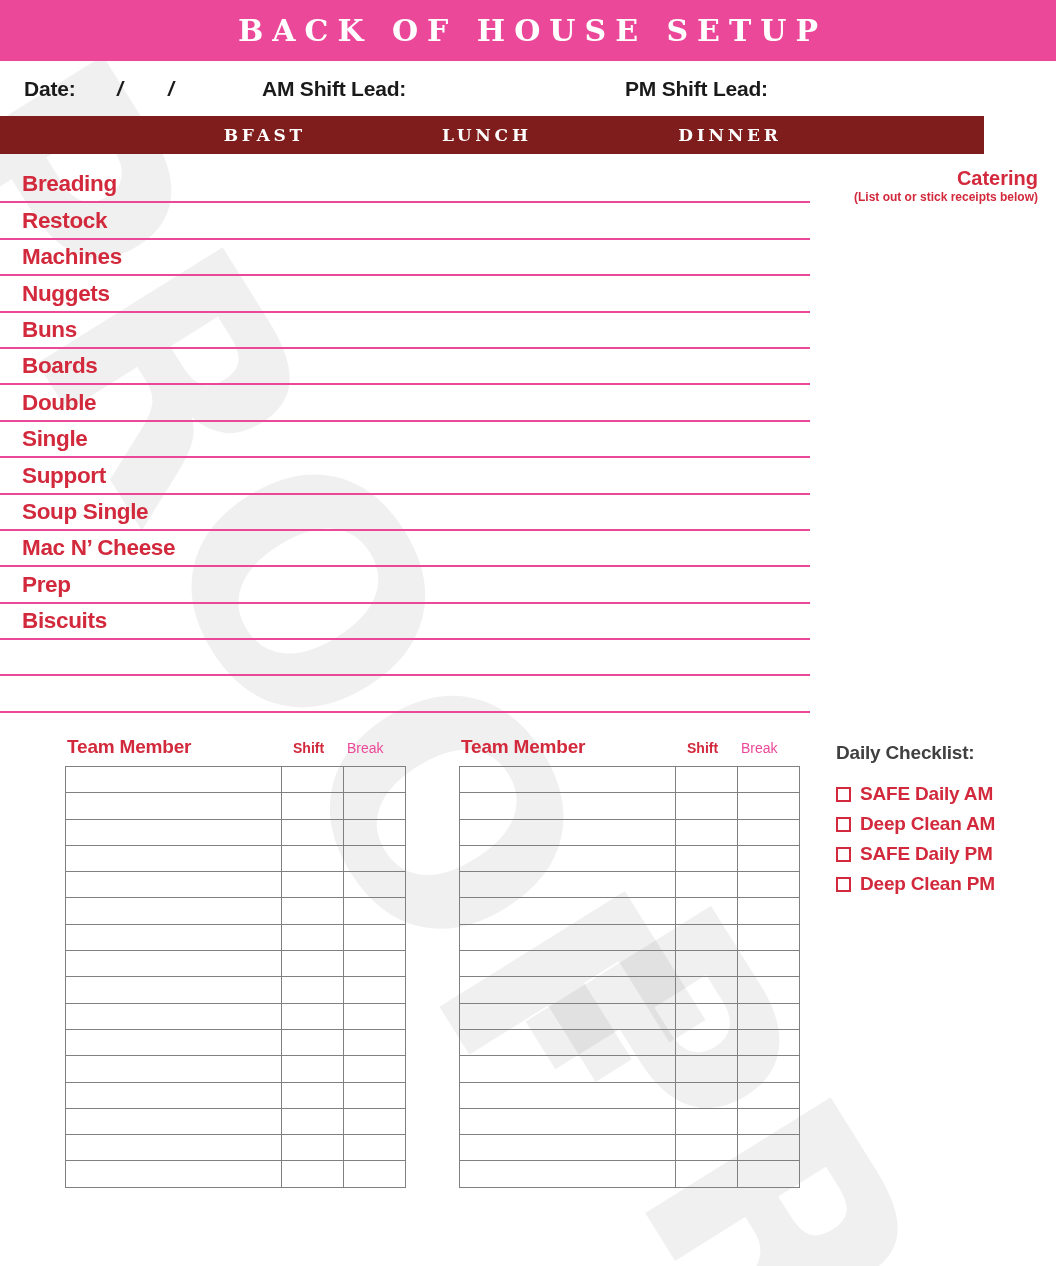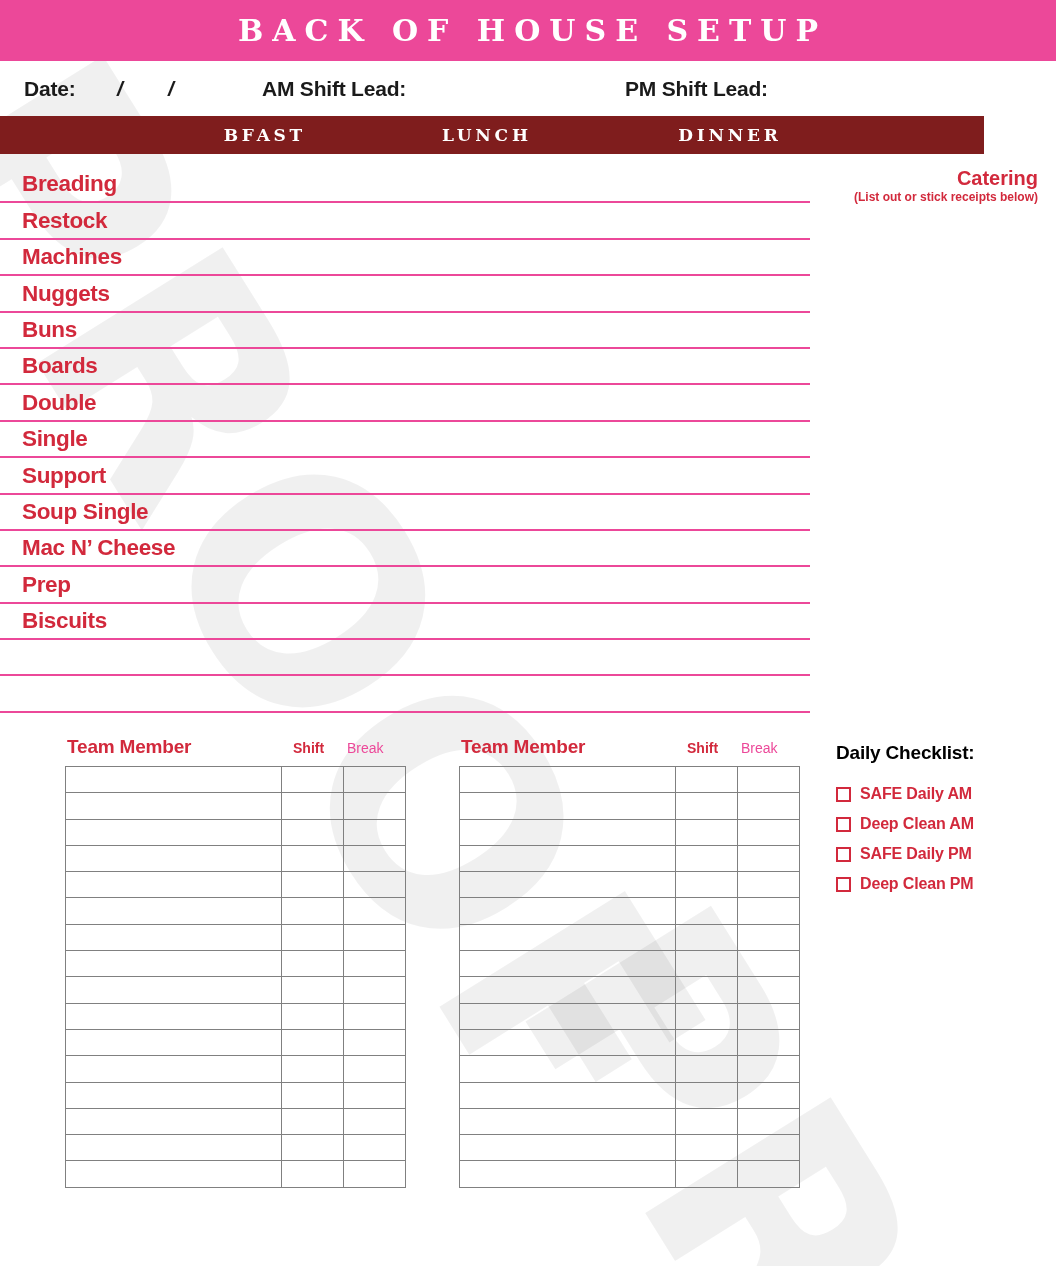--- a/index.html
+++ b/index.html
@@ -197,39 +197,39 @@
   
   .checklist {
     position: absolute;
     left: 836px; top: 742px;
     width: 210px;
     z-index: 2;
   }
   .checklist .cl-title {
     font-weight: 700;
     font-size: 19px;
-    color: #000000;
+    color: #404040;
     letter-spacing: -0.01em;
     margin-bottom: 15px;
   }
   .cl-item {
     display: flex;
     align-items: center;
     height: 30px;
   }
   .cl-box {
     width: 15px; height: 15px;
     border: 2.2px solid #d2293c;
     margin-right: 9px;
     flex: 0 0 auto;
     background: #ffffff;
   }
   .cl-text {
     font-weight: 700;
-    font-size: 16px;
+    font-size: 19px;
     color: #d2293c;
     letter-spacing: -0.01em;
     white-space: nowrap;
   }
 </style>
 </head>
 <body>
 
 <div id="sheet">
 

